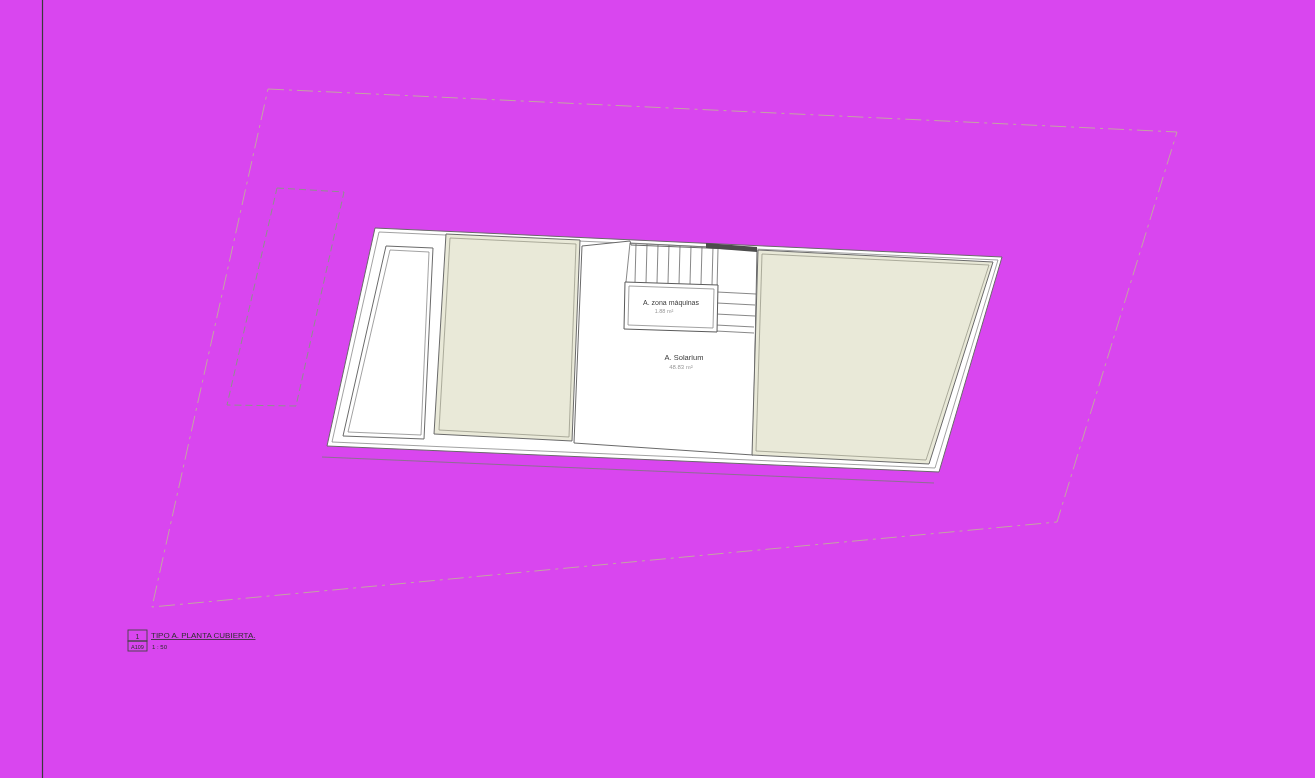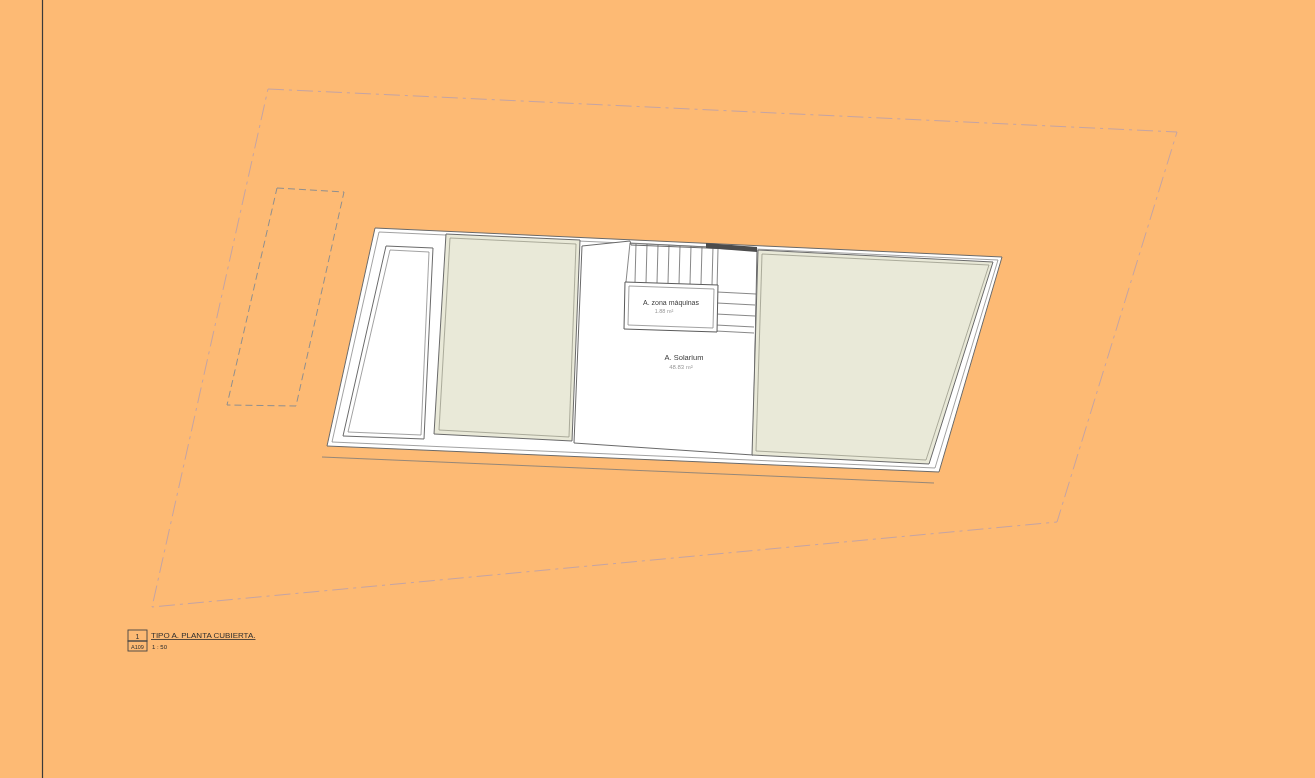--- a/index.html
+++ b/index.html
@@ -5,21 +5,21 @@
   html, body {
     margin: 0;
     padding: 0;
     background: #ffffff;
     font-family: "Liberation Sans", sans-serif;
   }
   .sheet {
     position: relative;
     width: 1315px;
     height: 778px;
-    background: #fdba74;
+    background: #d946ef;
     overflow: hidden;
   }
   svg text {
     font-family: "Liberation Sans", sans-serif;
   }
   .room-label { fill: #3c3c3c; }
   .room-area  { fill: #9a9a9a; }
   .tb-text    { fill: #2e2e2e; }
 </style>
 </head>

